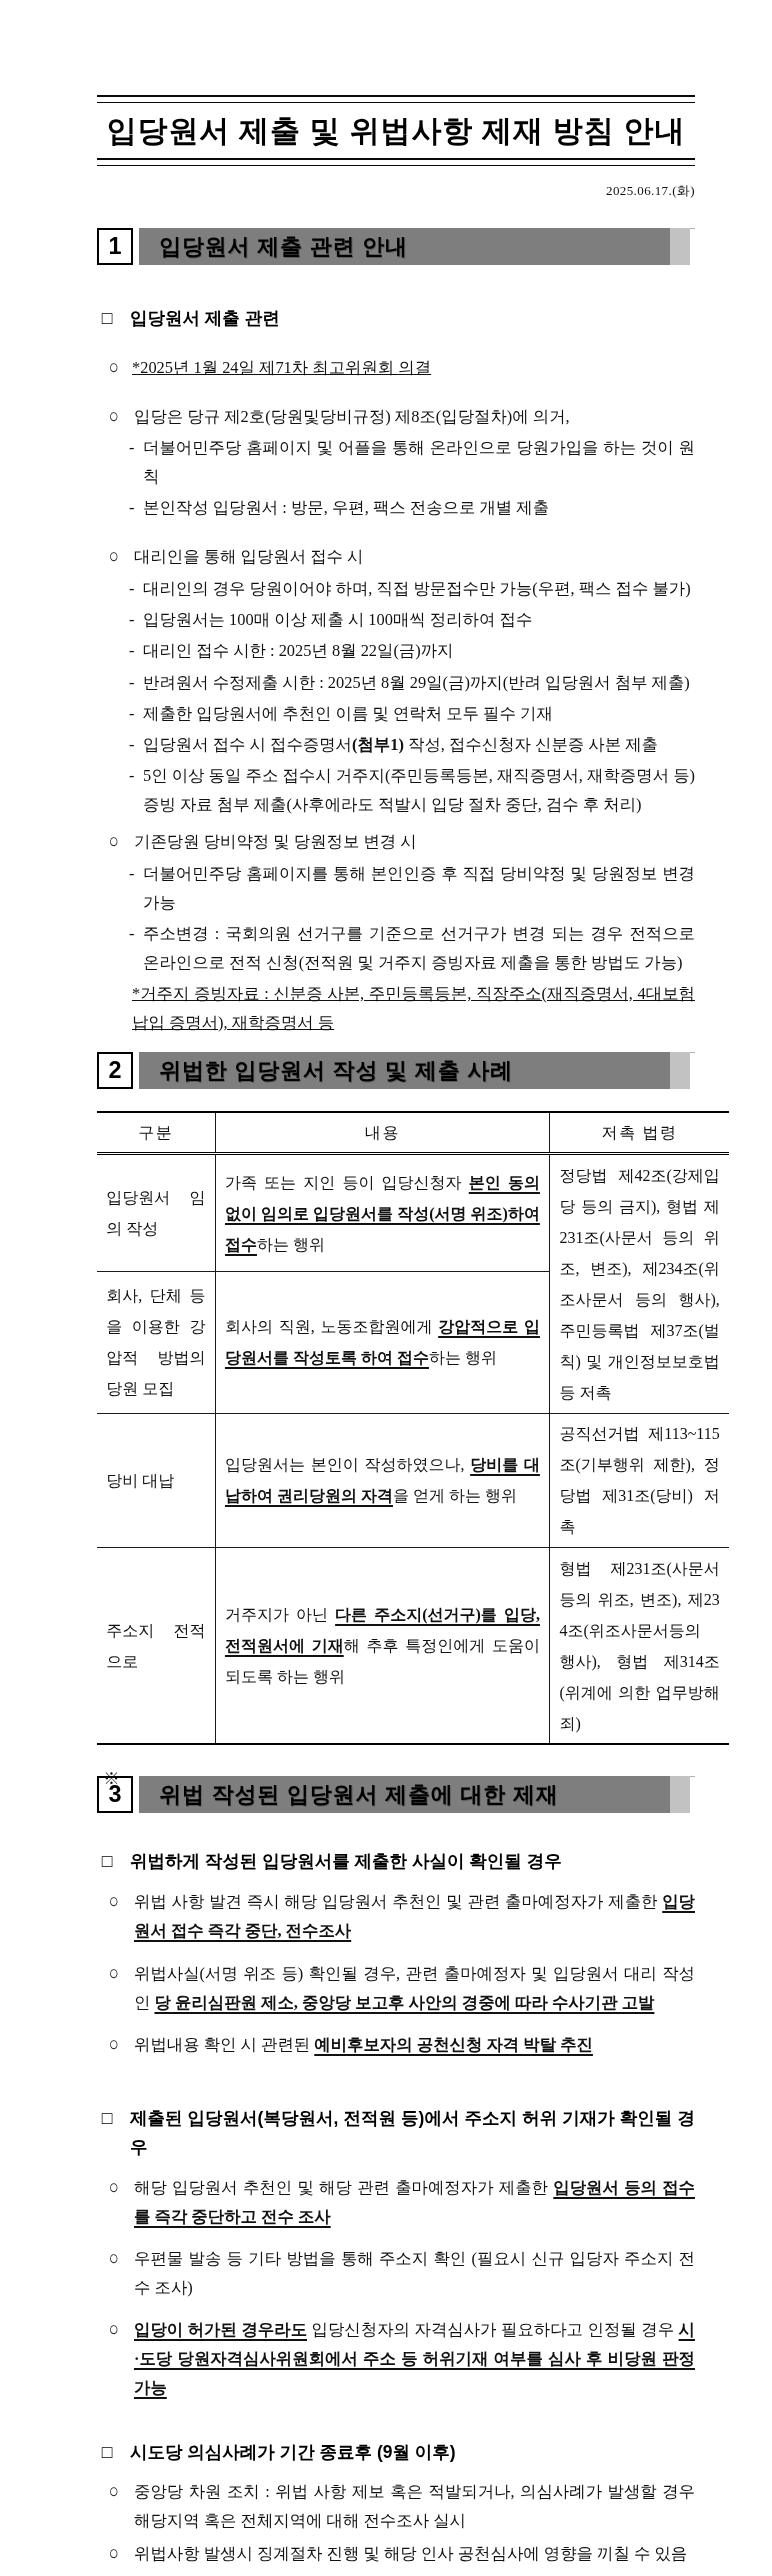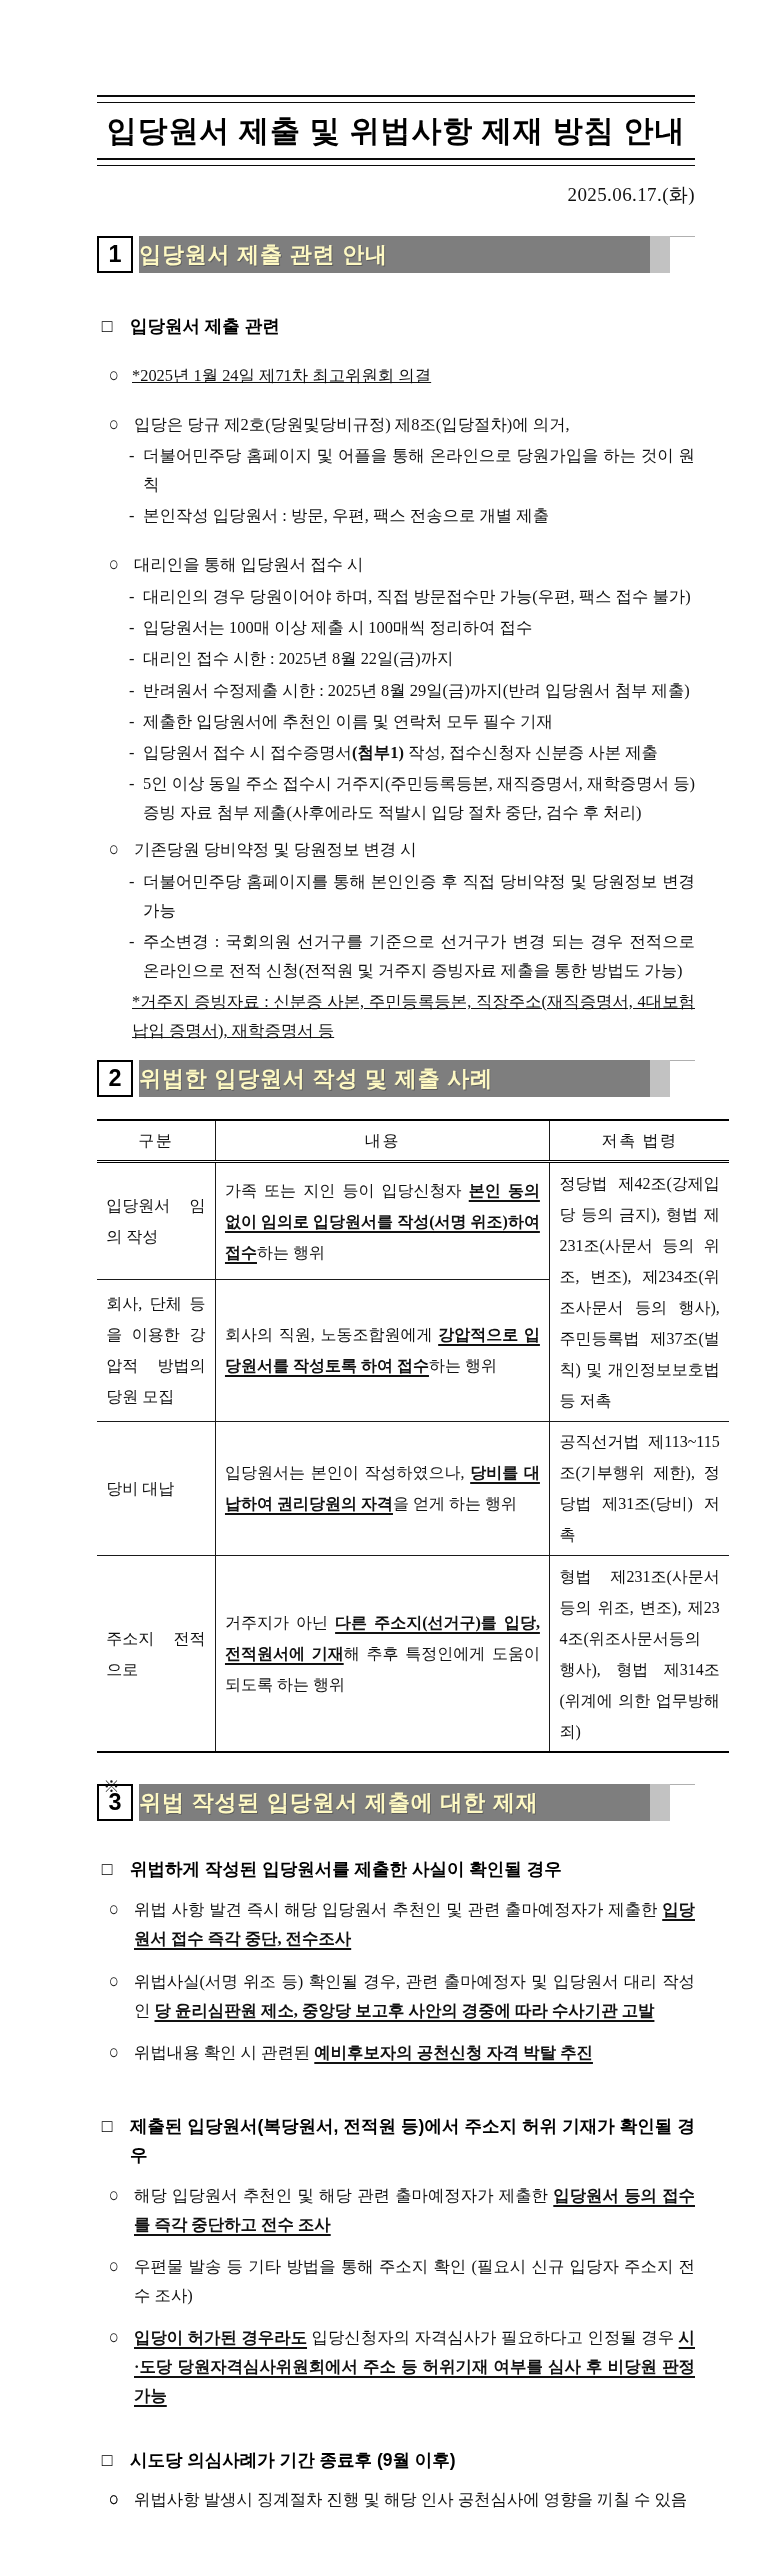--- a/index.html
+++ b/index.html
@@ -13,37 +13,37 @@
 
   
   .rule{height:4.7px;border-top:2.3px solid #0a0a0a;border-bottom:1.2px solid #0a0a0a;}
   .rule.top{margin-top:95px;}
   .doc-title{
     text-align:center;font-family:"Liberation Sans","DejaVu Sans",sans-serif;
     font-weight:900;font-size:30px;letter-spacing:0.8px;
     margin:7px 0 7.8px 0;line-height:41px;color:#000;
   }
   .doc-date{
-    text-align:right;font-size:19px;margin-top:15.6px;letter-spacing:0.4px;
+    text-align:right;font-size:13px;margin-top:15.6px;letter-spacing:0.4px;
   }
 
   
   .sec-header{display:flex;align-items:stretch;height:37px;margin-top:28px;}
   .sec-num{
     width:32px;border:2.3px solid #000;background:#fff;flex:none;
     display:flex;align-items:center;justify-content:center;
     font-family:"Liberation Sans","DejaVu Sans",sans-serif;
     font-weight:900;font-size:23.4px;color:#000;
   }
   .sec-gap{width:6.2px;flex:none;}
   .sec-bar{
-    width:511px;flex:none;background:#7e7e7e;color:#fef9c3;
+    width:511px;flex:none;background:#7e7e7e;color:#000000;
     font-family:"Liberation Sans","DejaVu Sans",sans-serif;
     font-weight:800;font-size:22px;line-height:37px;
-    letter-spacing:0.8px;
+    padding-left:20px;letter-spacing:0.8px;
     text-shadow:0.8px 0.8px 0 #5c5c5c;white-space:nowrap;overflow:hidden;
   }
   .sec-tail{width:20px;flex:none;background:#c2c2c2;}
   .sec-hair{flex:1;border-top:0.8px solid #b0b0b0;height:0;align-self:flex-start;}
 
   
   .li{
     position:relative;font-size:16.4px;line-height:29px;margin:0;
     text-align:justify;word-break:break-all;
   }
@@ -190,18 +190,18 @@
     <p class="li ci" style="margin-top:11px;"><span class="mk">○</span><span>위법 사항 발견 즉시 해당 입당원서 추천인 및 관련 출마예정자가 제출한 <span class="b u">입당원서 접수 즉각 중단, 전수조사</span></span></p>
     <p class="li ci" style="margin-top:13.2px;"><span class="mk">○</span><span>위법사실(서명 위조 등) 확인될 경우, 관련 출마예정자 및 입당원서 대리 작성인 <span class="b u">당 윤리심판원 제소, 중앙당 보고후 사안의 경중에 따라 수사기관 고발</span></span></p>
     <p class="li ci" style="margin-top:13.2px;"><span class="mk">○</span><span>위법내용 확인 시 관련된 <span class="b u">예비후보자의 공천신청 자격 박탈 추진</span></span></p>
 
     <p class="li sq" style="margin-top:45px;"><span class="mk">□</span><span>제출된 입당원서(복당원서, 전적원 등)에서 주소지 허위 기재가 확인될 경우</span></p>
     <p class="li ci" style="margin-top:11px;"><span class="mk">○</span><span>해당 입당원서 추천인 및 해당 관련 출마예정자가 제출한 <span class="b u">입당원서 등의 접수를 즉각 중단하고 전수 조사</span></span></p>
     <p class="li ci" style="margin-top:13.2px;"><span class="mk">○</span><span>우편물 발송 등 기타 방법을 통해 주소지 확인 (필요시 신규 입당자 주소지 전수 조사)</span></p>
     <p class="li ci" style="margin-top:13.2px;"><span class="mk">○</span><span><span class="b u">입당이 허가된 경우라도</span> 입당신청자의 자격심사가 필요하다고 인정될 경우 <span class="b u">시·도당 당원자격심사위원회에서 주소 등 허위기재 여부를 심사 후 비당원 판정 가능</span></span></p>
 
     <p class="li sq" style="margin-top:36px;"><span class="mk">□</span><span>시도당 의심사례가 기간 종료후 (9월 이후)</span></p>
-    <p class="li ci" style="margin-top:10px;"><span class="mk">○</span></p>
+    <p class="li ci" style="margin-top:10px;"><span class="mk">○</span><span>중앙당 차원 조치 : 위법 사항 제보 혹은 적발되거나, 의심사례가 발생할 경우 해당지역 혹은 전체지역에 대해 전수조사 실시</span></p>
     <p class="li ci" style="margin-top:3.9px;"><span class="mk">○</span><span>위법사항 발생시 징계절차 진행 및 해당 인사 공천심사에 영향을 끼칠 수 있음</span></p>
 
   </div>
 </div>
 
 
 </body></html>

